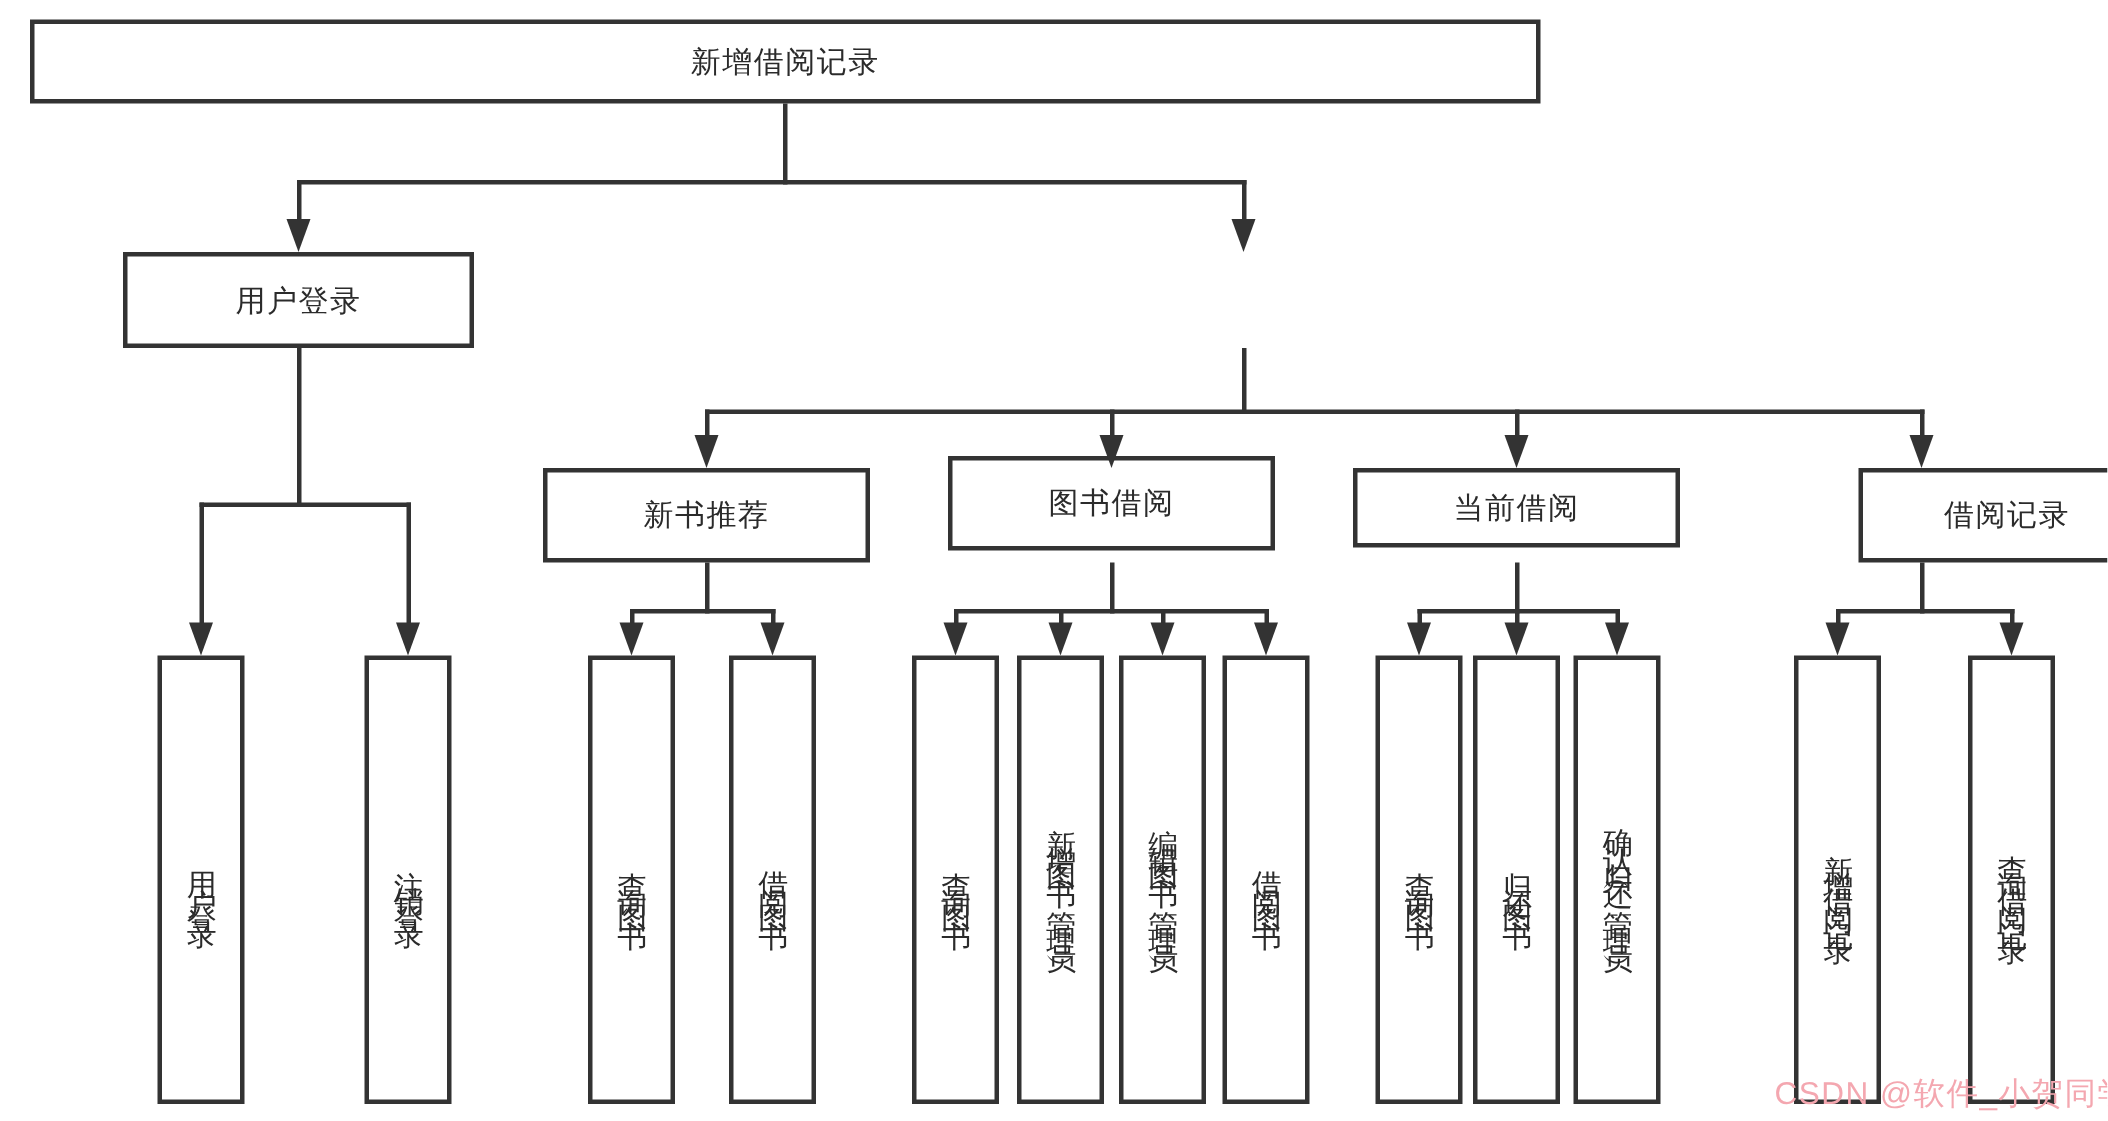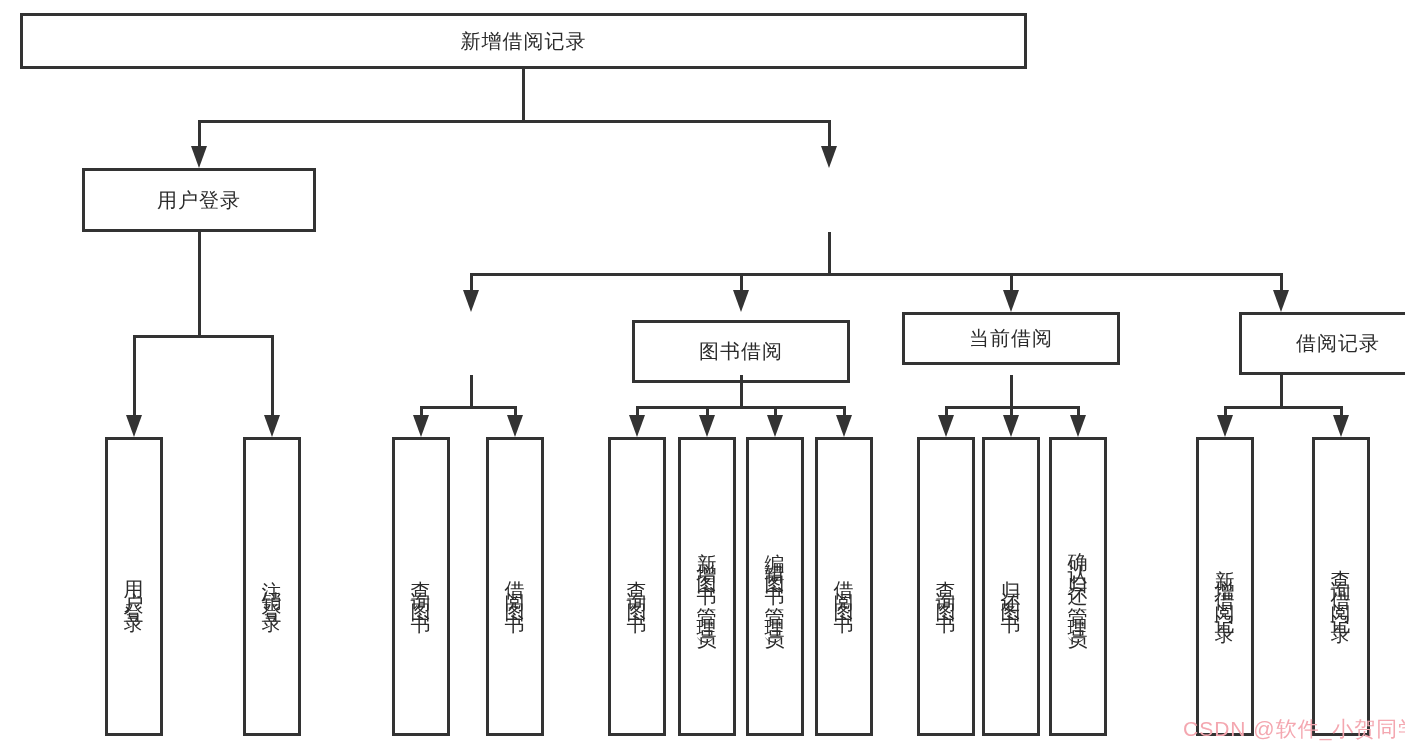--- a/index.html
+++ b/index.html
@@ -29,21 +29,22 @@
 </style>
 </head>
 <body>
 
 <div id="canvas">
 
   <div class="box" style="left:20px;top:13px;width:1007px;height:56px">新增借阅记录</div>
 
   <div class="box" style="left:82px;top:168px;width:234px;height:64px">用户登录</div>
 
-  <div class="box" style="left:632px;top:320px;width:218px;height:63px">图书借阅</div>
+  <div class="box" style="left:362px;top:312px;width:218px;height:63px">新书推荐</div>
+  <div class="box" style="left:632px;top:304px;width:218px;height:63px">图书借阅</div>
   <div class="box" style="left:902px;top:312px;width:218px;height:53px">当前借阅</div>
   <div class="box" style="left:1239px;top:312px;width:198px;height:63px">借阅记录</div>
 
   <div class="vbox" style="left:105px">用户登录</div>
   <div class="vbox" style="left:243px">注销登录</div>
   <div class="vbox" style="left:392px">查询图书</div>
   <div class="vbox" style="left:486px">借阅图书</div>
   <div class="vbox" style="left:608px">查询图书</div>
   <div class="vbox" style="left:678px">新增图书（管理员）</div>
   <div class="vbox" style="left:746px">编辑图书（管理员）</div>

